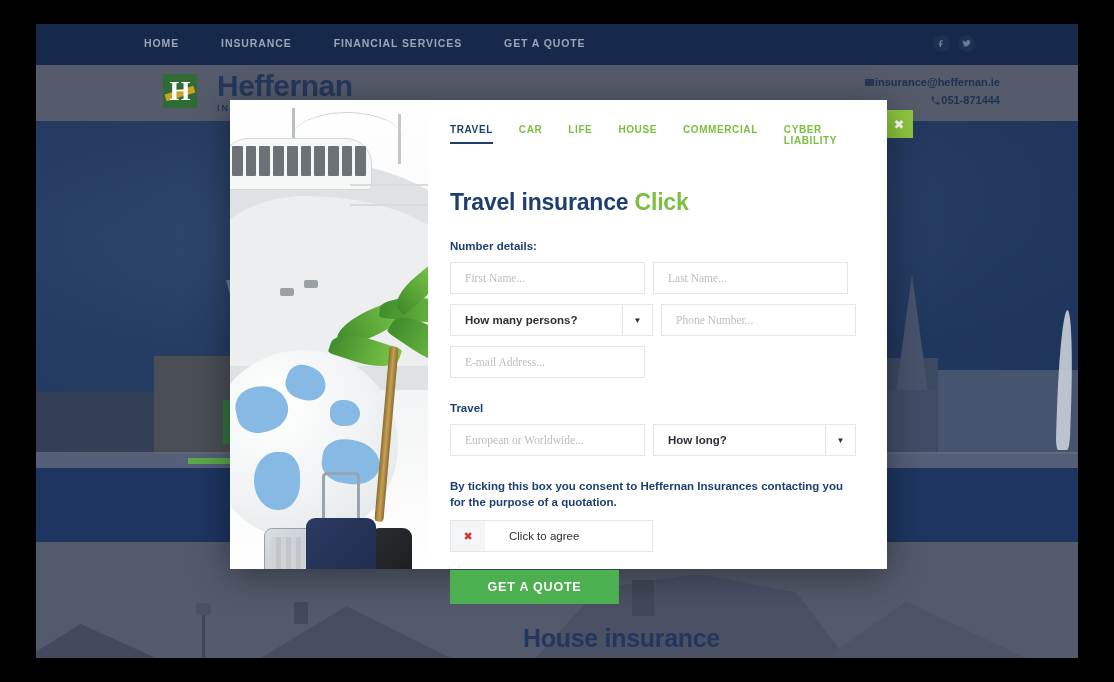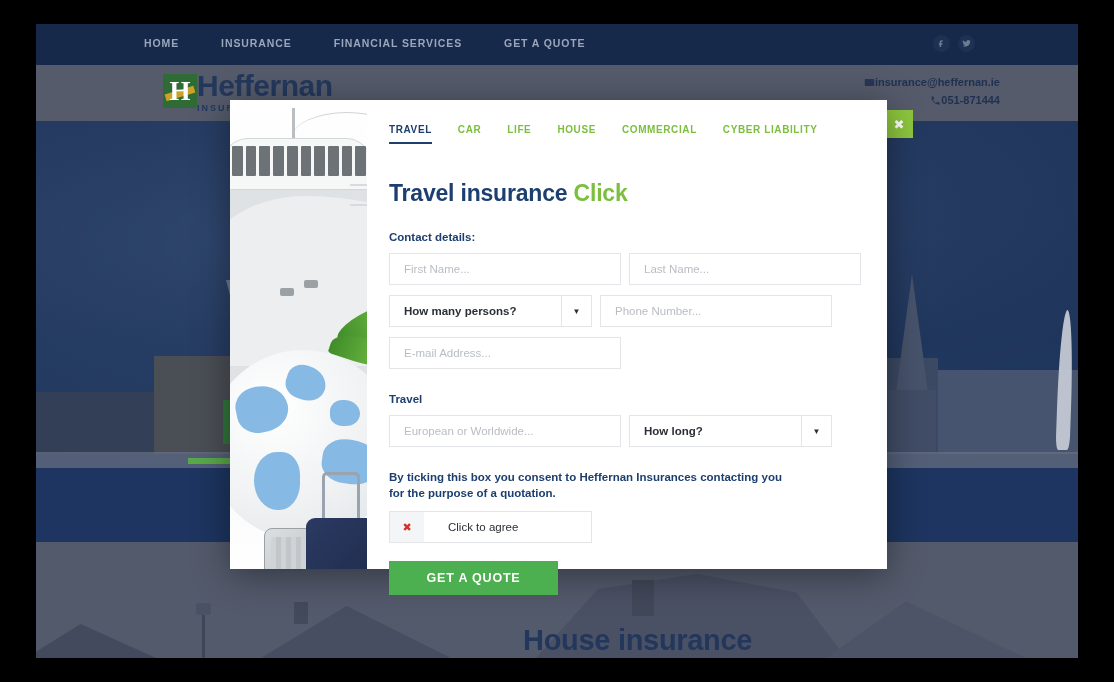--- a/index.html
+++ b/index.html
@@ -21,21 +21,21 @@
   .social { position:absolute; right:103px; top:11px; display:flex; gap:8px; }
   .soc { width:17px; height:17px; border-radius:50%; background:#1d3253; display:flex; align-items:center; justify-content:center; }
   .soc svg { width:9px; height:9px; fill:#6d7c95; }
 
   
   .headband { position:absolute; left:0; top:41px; width:1042px; height:56px; background:#555b6b; }
   .logo-wrap { position:absolute; left:127px; top:47px; display:flex; align-items:flex-start; }
   .logo-mark { width:34px; height:34px; background:#2f6b35; position:relative; overflow:hidden; margin-top:3px; }
   .logo-mark .hh { position:absolute; inset:0; color:#fff; font-size:27px; font-weight:700; line-height:34px; text-align:center; font-family:"Liberation Serif", serif; }
   .logo-mark .swoosh { position:absolute; left:2px; top:16px; width:30px; height:7px; background:#c9a227; transform:rotate(-17deg); }
-  .logo-text { margin-left:0; }
+  .logo-text { margin-left:20px; }
   .logo-text .l1 { color:#24385c; font-size:30px; font-weight:700; line-height:30px; letter-spacing:-.5px; }
   .logo-text .l2 { color:#24385c; font-size:9px; font-weight:700; letter-spacing:2px; margin-top:2px; }
   .contact { position:absolute; right:78px; top:52px; text-align:right; color:#1f3050; font-size:11px; font-weight:700; }
   .contact div { display:flex; align-items:center; justify-content:flex-end; gap:0; margin-bottom:6px; }
   .contact svg { width:11px; height:11px; fill:#1f3050; opacity:.85; }
 
   
   .hero { position:absolute; left:0; top:97px; width:1042px; height:421px; background:
       linear-gradient(180deg,#1b3056 0%,#1b3157 52%,#223a62 100%); overflow:hidden; }
   .hero-sky { position:absolute; inset:0; background:
@@ -64,21 +64,21 @@
   .lower { position:absolute; left:0; top:518px; width:1042px; height:116px; background:#535a6b; overflow:hidden; }
   .roof { position:absolute; bottom:0; background:#3e4557; }
   .r1 { left:-10px; bottom:0; width:130px; height:34px; clip-path: polygon(0 100%, 42% 0, 100% 100%); background:#434a5d; }
   .r2 { left:225px; bottom:0; width:190px; height:52px; clip-path: polygon(0 100%, 45% 0, 100% 100%); background:#474e61; }
   .r3 { left:500px; bottom:0; width:310px; height:84px; clip-path: polygon(0 100%, 20% 18%, 52% 0, 84% 22%, 100% 100%); background:#4a5164; }
   .r4 { left:790px; bottom:0; width:200px; height:60px; clip-path: polygon(0 100%, 40% 6%, 100% 100%); background:#4d5467; }
   .chimney { position:absolute; bottom:42px; left:596px; width:22px; height:36px; background:#414859; }
   .chimney2 { position:absolute; bottom:34px; left:258px; width:14px; height:22px; background:#434a5b; }
   .lamp { position:absolute; bottom:0; left:166px; width:3px; height:46px; background:#3f4657; }
   .lamp:before { content:''; position:absolute; left:-6px; top:-9px; width:15px; height:12px; background:#4a5164; border-radius:3px; }
-  .house-title { position:absolute; left:487px; top:600px; color:#23375c; font-size:29px; font-weight:700; letter-spacing:-.3px; }
+  .house-title { position:absolute; left:487px; top:600px; color:#23375c; font-size:25px; font-weight:700; letter-spacing:-.3px; }
 
   
   .modal { position:absolute; left:230px; top:100px; width:657px; height:469px; background:#fff;
            box-shadow: 0 6px 34px rgba(0,0,0,.40); display:flex; }
   .modal-close { position:absolute; left:885px; top:110px; width:28px; height:28px; background:#8dc63f;
                  color:#fff; font-size:13px; display:flex; align-items:center; justify-content:center; cursor:pointer; }
 
   
   .mimg { width:198px; height:469px; position:relative; overflow:hidden; background:#f3f4f5; }
   .sky2 { position:absolute; inset:0; background:linear-gradient(180deg,#ffffff 0%,#f2f3f4 60%,#ffffff 100%); }
@@ -124,21 +124,21 @@
   
   .mform { flex:1; padding:24px 26px 0 22px; position:relative; }
   .tabs { display:flex; gap:26px; align-items:flex-start; }
   .tab { font-size:10px; font-weight:700; letter-spacing:.6px; color:#7cbf3f; cursor:pointer; padding-bottom:7px; }
   .tab.active { color:#1d3f70; border-bottom:2.5px solid #1d3f70; }
   .title { margin-top:36px; font-size:23px; font-weight:700; color:#1d3f70; letter-spacing:-.2px; }
   .title .g { color:#7cbf3f; }
   .seclabel { margin-top:24px; font-size:11.5px; font-weight:700; color:#1d3f70; }
   .row { display:flex; gap:8px; margin-top:10px; }
   .fld { height:32px; border:1px solid #e3e5e8; background:#fff; display:flex; align-items:center; padding:0 14px; font-size:11.5px; color:#b9bdc3; }
-  .fld.half { width:232px; }
+  .fld.half { width:195px;font-family:Liberation Serif, serif; }
   .sel { height:32px; border:1px solid #e3e5e8; display:flex; align-items:center; justify-content:space-between; padding:0 0 0 14px; font-size:11.5px; color:#2a2f36; font-weight:700; }
   .sel.half { width:203px; }
   .sel .arw { width:30px; height:30px; border-left:1px solid #e3e5e8; display:flex; align-items:center; justify-content:center; font-size:8px; color:#2a2f36; }
   .consent { margin-top:22px; font-size:11.5px; font-weight:700; color:#1d3f70; line-height:16px; width:410px; }
   .agree { margin-top:10px; width:203px; height:32px; border:1px solid #e3e5e8; display:flex; align-items:center; cursor:pointer; }
   .agree .box { width:34px; height:30px; background:#f4f5f6; display:flex; align-items:center; justify-content:center; color:#d0342c; font-size:11px; }
   .agree .txt { margin-left:24px; font-size:11.5px; color:#2a2f36; font-weight:400; }
   .cta { margin-top:18px; width:169px; height:34px; background:#4caf50; color:#fff; border:none;
          font-size:12.5px; font-weight:700; letter-spacing:.8px; cursor:pointer; font-family:"Liberation Sans", sans-serif; }
 </style>
@@ -292,21 +292,21 @@
         <div class="tab">HOUSE</div>
         <div class="tab">COMMERCIAL</div>
         <div class="tab">CYBER LIABILITY</div>
       </div>
 
       <div class="title">
         <span>Travel insurance</span>
         <span class="g">Click</span>
       </div>
 
-      <div class="seclabel">Contact details:</div>
+      <div class="seclabel">Number details:</div>
 
       <div class="row">
         <div class="fld half">First Name...</div>
         <div class="fld half">Last Name...</div>
       </div>
 
       <div class="row">
         <div class="sel half">
           <span>How many persons?</span>
           <span class="arw">▼</span>

